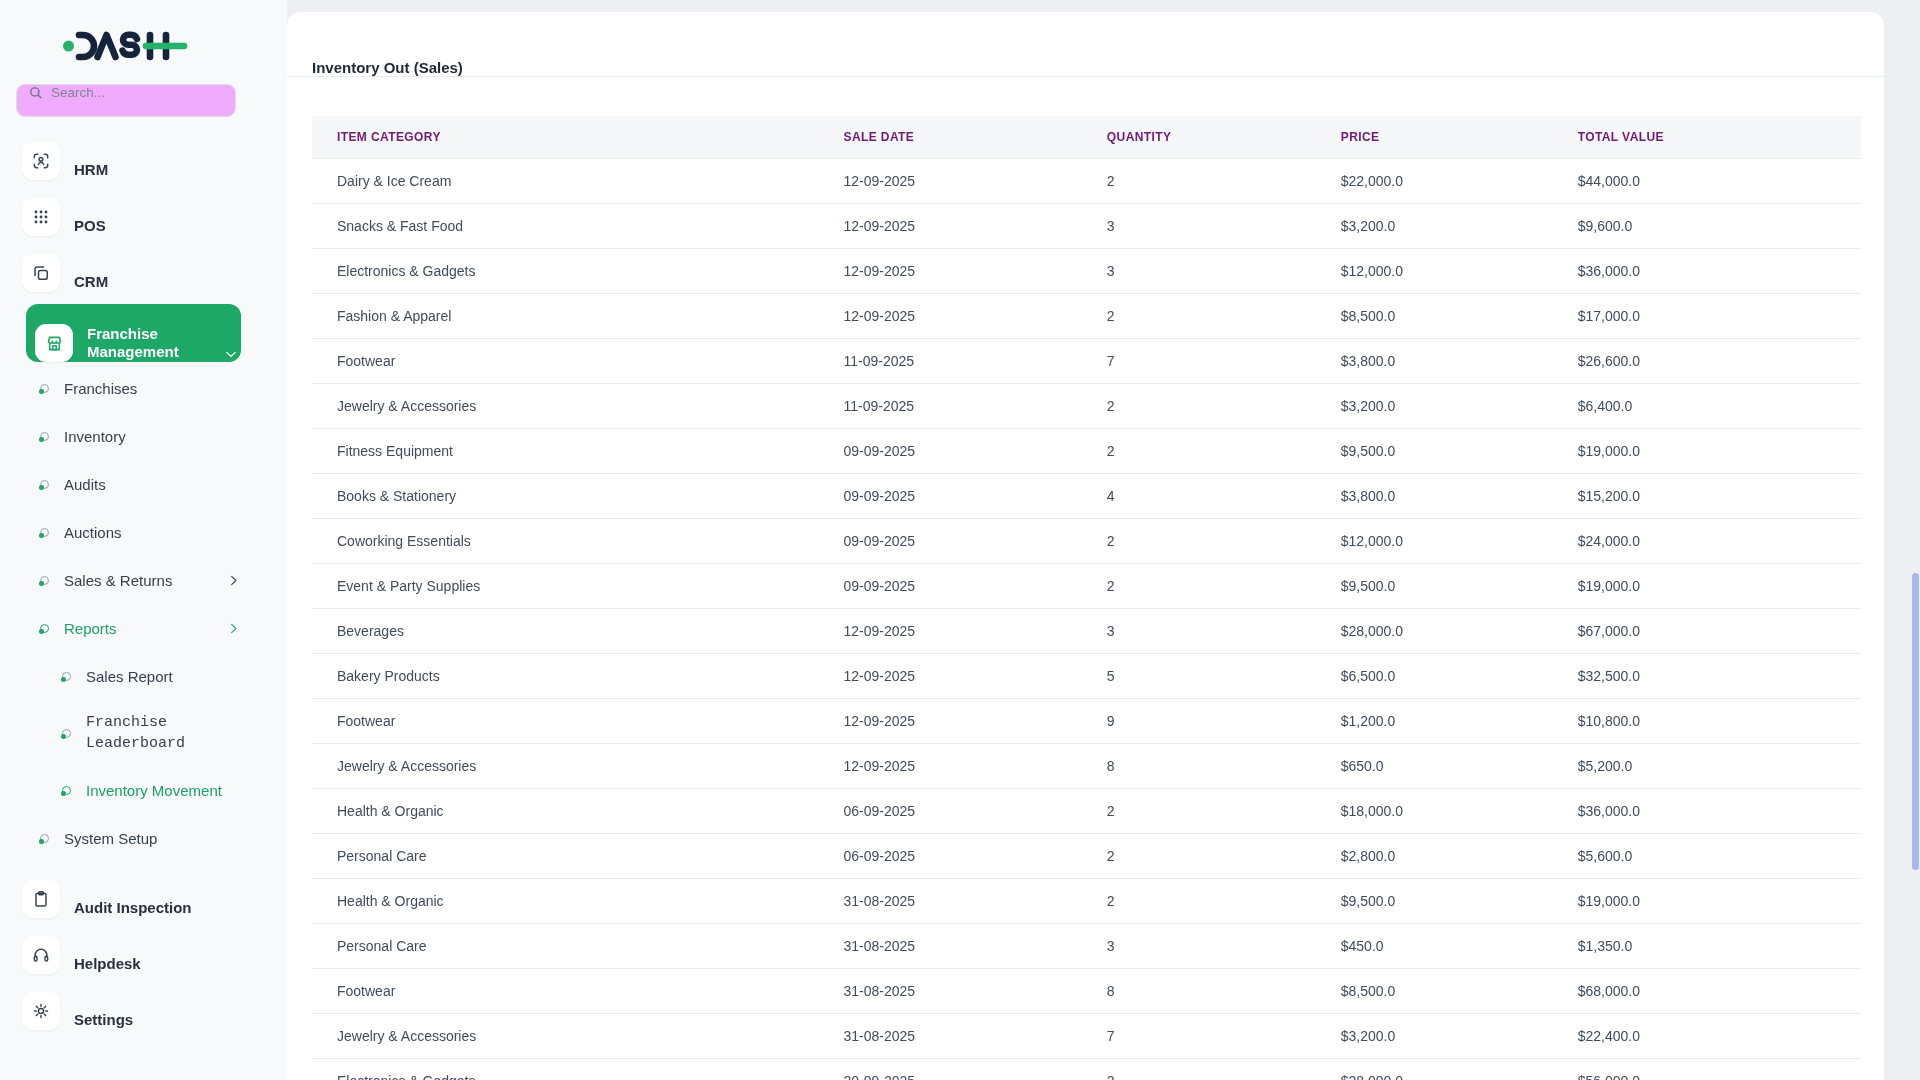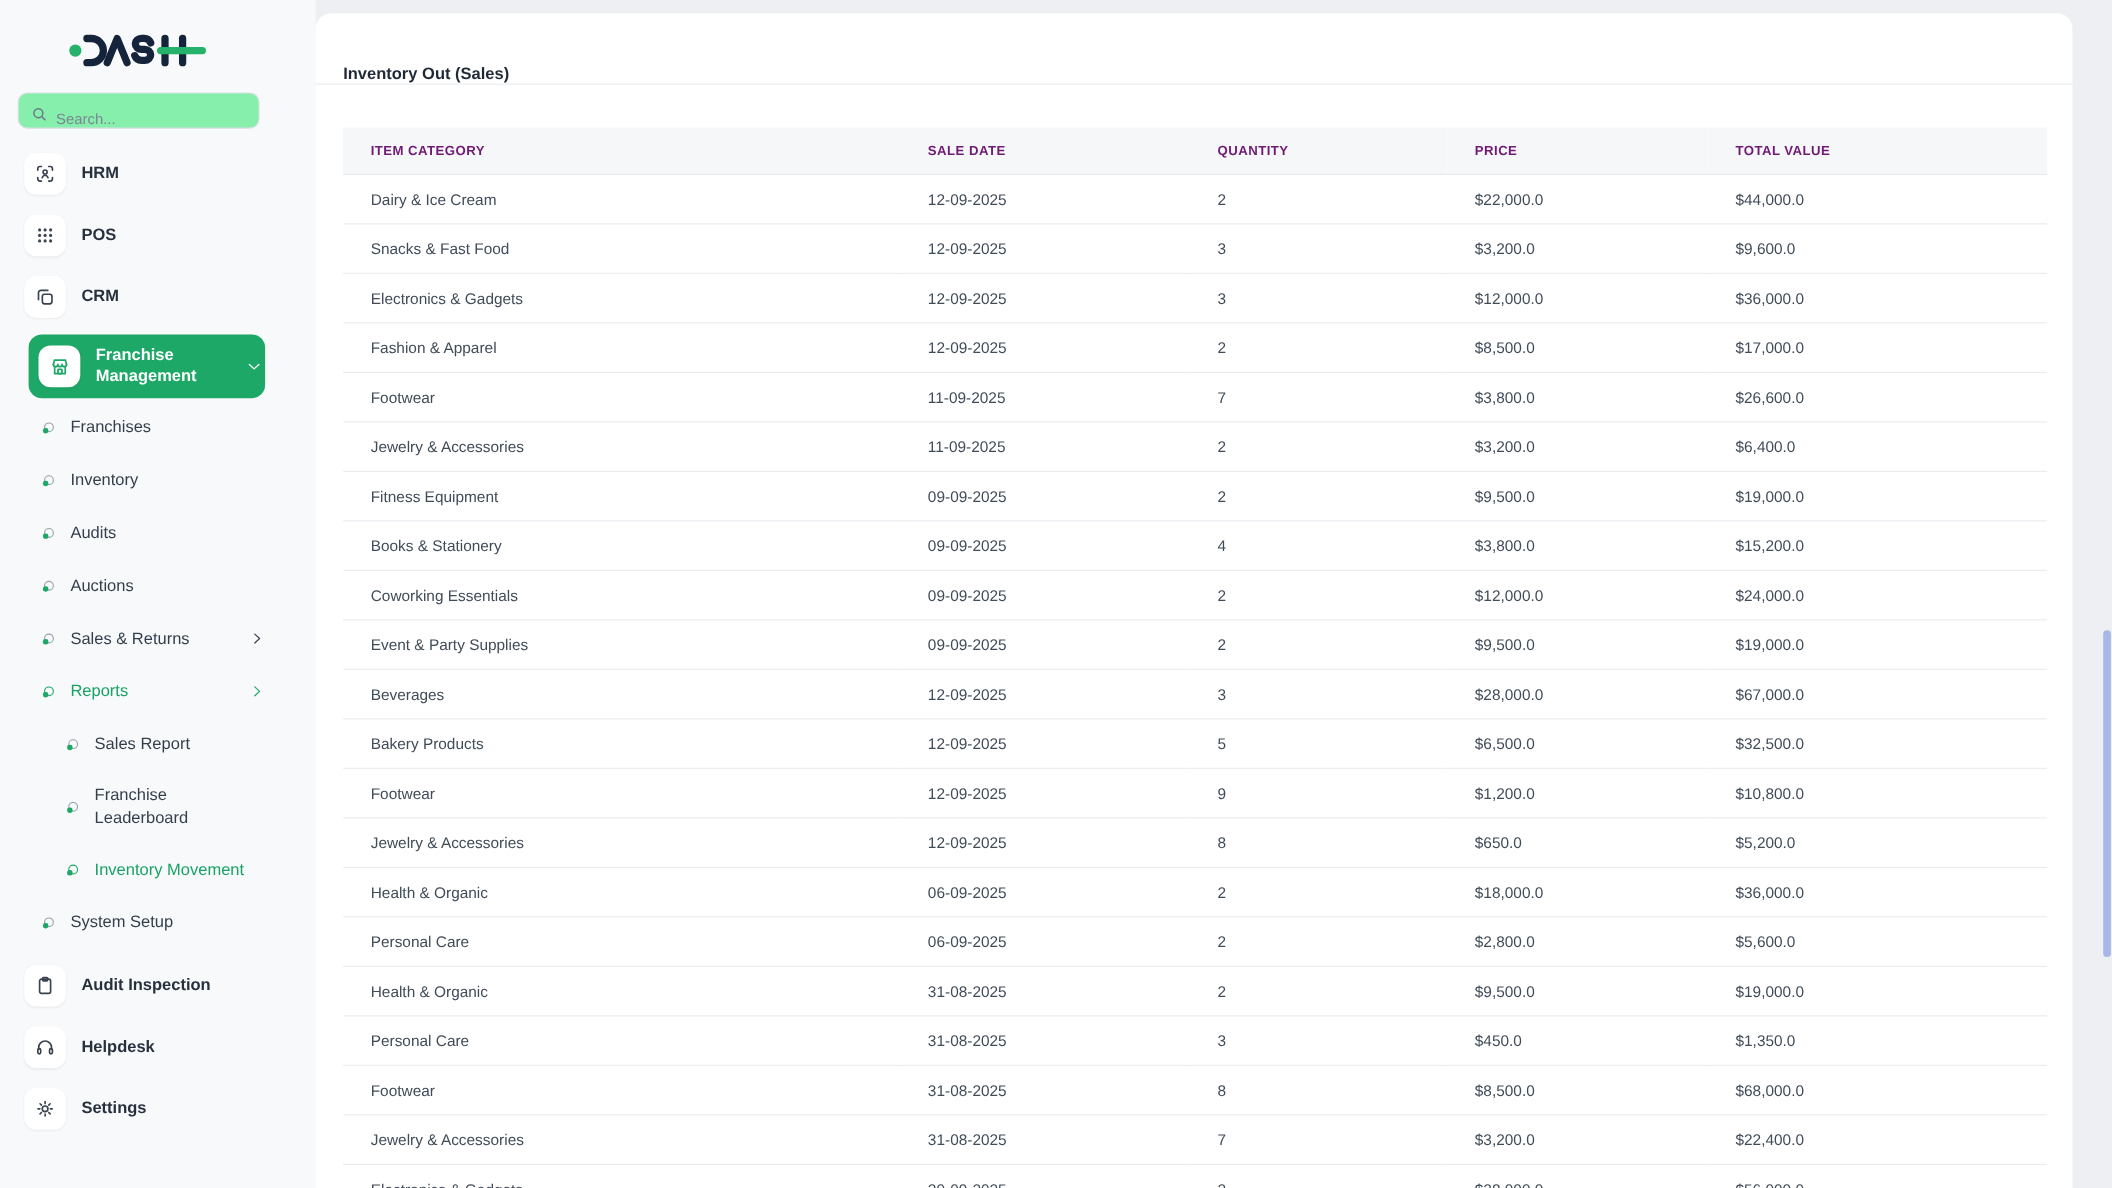--- a/index.html
+++ b/index.html
@@ -14,33 +14,33 @@
   
   .sidebar {
     position:absolute; left:0; top:0; width:287px; height:1080px;
     background:#f8f9fa; overflow:hidden;
   }
   .logo-wrap { margin:26px 0 0 62px; height:38px; }
 
   .search-box {
     margin:20px 16px 0 16px; height:33px; width:220px;
     border:1px solid #dcе0e5; border:1px solid #dce0e5; border-radius:9px;
-    background:#86efac; display:flex; align-items:flex-end; gap:8px; padding:0 11px;
+    background:#f0abfc; display:flex; align-items:flex-start; gap:8px; padding:0 11px;
   }
   .search-box svg { flex:0 0 auto; }
   .search-box input {
     border:0; outline:0; background:transparent; width:100%;
     font-family:"Liberation Sans", sans-serif; font-size:13.5px; color:#3a4450;
   }
   .search-box input::placeholder { color:#7b8694; }
 
   .nav { margin-top:19px; padding:0 46px 0 14px; }
 
   .nav-module {
-    display:flex; align-items:center; height:44px; margin-bottom:12px;
+    display:flex; align-items:flex-end; height:44px; margin-bottom:12px;
     padding-left:8px; cursor:pointer;
   }
   .icon-box {
     width:38px; height:38px; border-radius:11px; background:#ffffff;
     box-shadow:0 1px 2px rgba(20,30,45,.06);
     display:flex; align-items:center; justify-content:center; flex:0 0 auto;
   }
   .icon-box svg { stroke:#39434f; }
   .nav-module .label {
     flex:1; margin-left:14px; font-size:15px; font-weight:bold; color:#27313e;
@@ -65,21 +65,21 @@
     width:9px; height:9px; border:1.6px solid #97a1ac; border-radius:50%;
     position:relative; flex:0 0 auto;
   }
   .bullet::after {
     content:''; position:absolute; width:4.5px; height:4.5px;
     background:#1EA867; border-radius:50%; left:-2px; bottom:-2px;
   }
   .nav-sub .label, .nav-subsub .label {
     flex:1; margin-left:15px; font-size:15px; color:#343f4d; line-height:1.4;
   }
-  .nav-subsub.twoline { height:auto; }
+  .nav-subsub.twoline { height:auto;font-family:Liberation Mono, monospace; }
   .nav-subsub .label { max-width:140px; }
   .nav-sub.active .label, .nav-subsub.active .label { color:#18A265; }
   .nav-sub.active .bullet, .nav-subsub.active .bullet { border-color:#1EA867; }
   .nav-sub .chev svg { stroke:#39434f; }
   .nav-sub.active .chev svg { stroke:#1EA867; }
 
   
   .card {
     position:absolute; left:287px; top:12px; width:1597px; height:1100px;
     background:#ffffff; border-radius:14px 14px 0 0;

